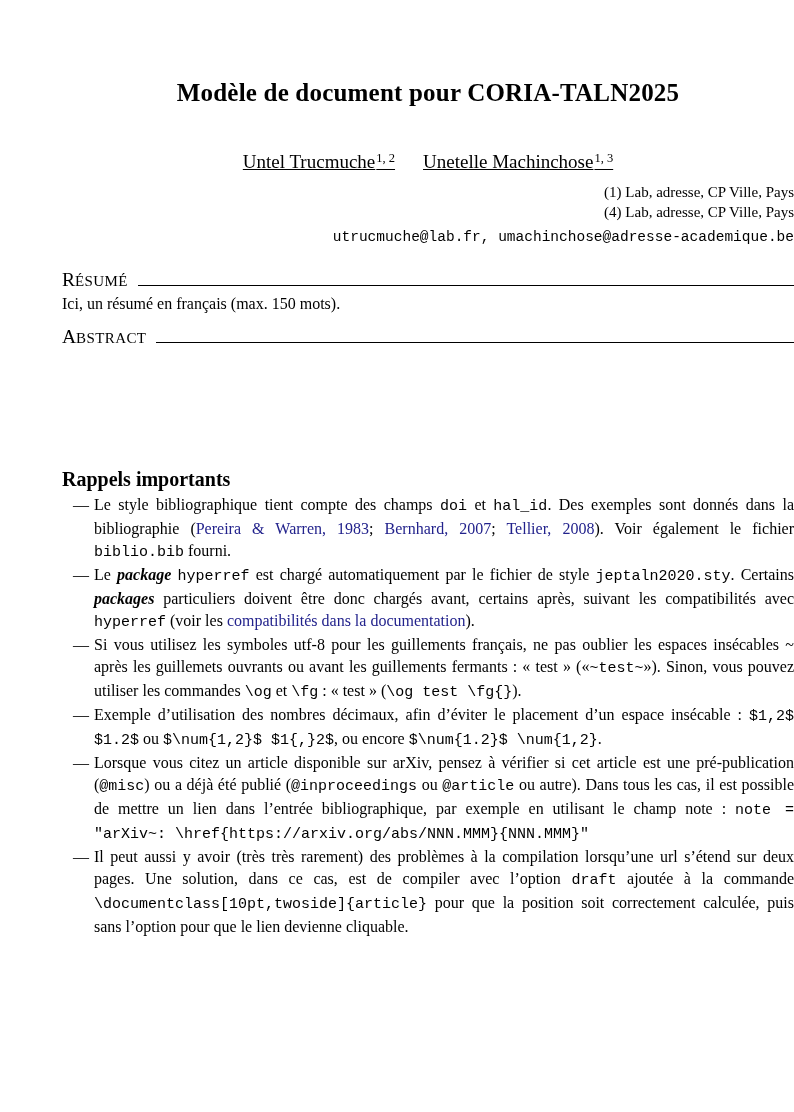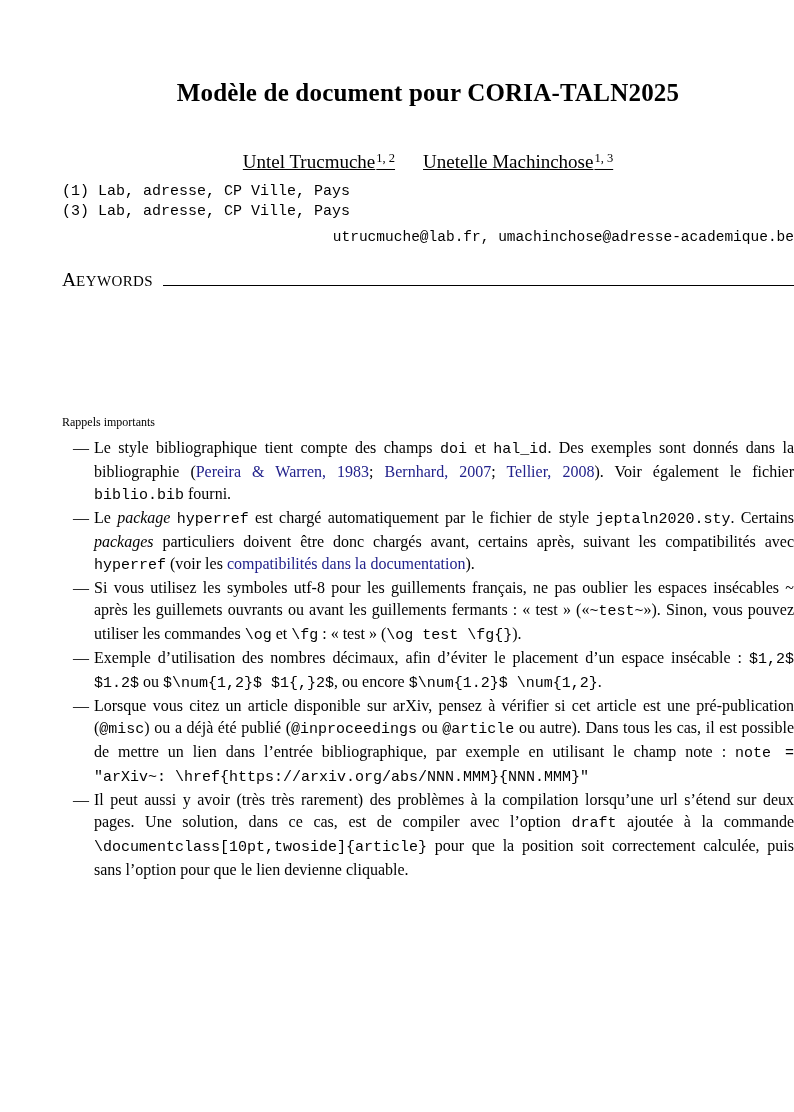--- a/index.html
+++ b/index.html
@@ -11,73 +11,78 @@
   }
   
   .title {
     margin-top:78px; font-size:25px; line-height:30px;
     text-align:center; font-weight:700; letter-spacing:0.2px;
   }
   .authors { margin-top:42px; text-align:center; font-size:19px; line-height:24px; }
   .author { white-space:nowrap;text-decoration:underline; }
   .author + .author { margin-left:28px; }
   .author .sup { font-size:12.5px; position:relative; top:-0.45em; margin-left:1px; }
-  .affiliations { margin-top:6px; text-align:left; font-size:15px; line-height:20px;font-family:Liberation Mono, monospace; }
+  .affiliations { margin-top:6px; text-align:right; font-size:15px; line-height:20px; }
   .emails {
     margin-top:5px; text-align:right;
     font-family:"Liberation Mono", monospace; font-size:14.5px; line-height:20px;
   }
   
   .abstract-block { margin-top:22px; }
   .label-row { display:flex; height:22px; }
   .label-row .rule { flex:1 1 auto; margin-left:10px; margin-bottom:5px; border-bottom:1.8px solid #000; }
   .sc-first { font-size:19.5px; }
   .sc-rest  { font-size:15px; letter-spacing:0.4px; }
   .resume-text { margin-top:3px; font-size:16px; line-height:20px; }
   .abstract-row { margin-top:12px; }
   .english-title { margin-top:3px; font-size:16px; font-weight:700; line-height:20px; }
   .english-abstract { margin-top:7px; font-size:16px; line-height:18px; padding-bottom:5px; border-bottom:1.8px solid #000; }
   .kw-row { margin-top:9px; font-size:16px; line-height:22px; }
   .kw-row + .kw-row { margin-top:10px; }
   
-  .body-heading { margin-top:122px; font-size:12px; font-weight:400; line-height:19px; }
+  .body-heading { margin-top:122px; font-size:20px; font-weight:700; line-height:19px; }
   .rappel-list { list-style:none; margin-top:5px; }
   .rappel-list li {
     position:relative; padding-left:32px; text-align:justify;
     font-size:16px; line-height:22px;
   }
   .rappel-list li .dash { position:absolute; left:11px; top:0; }
   
   .seg-mono   { font-family:"Liberation Mono", monospace; font-size:15px; }
-  .seg-italic { font-style:italic; }
+  .seg-italic { font-style:italic;font-weight:bold; }
   .seg-link   { color:var(--color-link, #22228c); cursor:pointer; }
 </style>
 </head>
 <body>
 
 <div class="page">
 
   <h1 class="title">Modèle de document pour CORIA-TALN2025</h1>
 
   <div class="authors">
     <span class="author"><span>Untel Trucmuche</span><span class="sup">1, 2</span></span><span class="author"><span>Unetelle Machinchose</span><span class="sup">1, 3</span></span>
   </div>
 
   <div class="affiliations">
     <div>(1) Lab, adresse, CP Ville, Pays</div>
-    <div>(3) Lab, adresse, CP Ville, Pays</div>
+    <div>(4) Lab, adresse, CP Ville, Pays</div>
   </div>
 
   <div class="emails">utrucmuche@lab.fr, umachinchose@adresse-academique.be</div>
 
   <section class="abstract-block">
 
+    <div class="label-row">
+      <span class="sc-label"><span class="sc-first">R</span><span class="sc-rest">ÉSUMÉ</span></span>
+      <span class="rule"></span>
+    </div>
+    <p class="resume-text">Ici, un résumé en français (max. 150 mots).</p>
 
     <div class="label-row abstract-row">
-      <span class="sc-label"><span class="sc-first">A</span><span class="sc-rest">EYWORDS</span></span>
+      <span class="sc-label"><span class="sc-first">A</span><span class="sc-rest">BSTRACT</span></span>
       <span class="rule"></span>
     </div>
 
 
 
   </section>
 
   <section>
     <h2 class="body-heading">Rappels importants</h2>
     <ul class="rappel-list">

